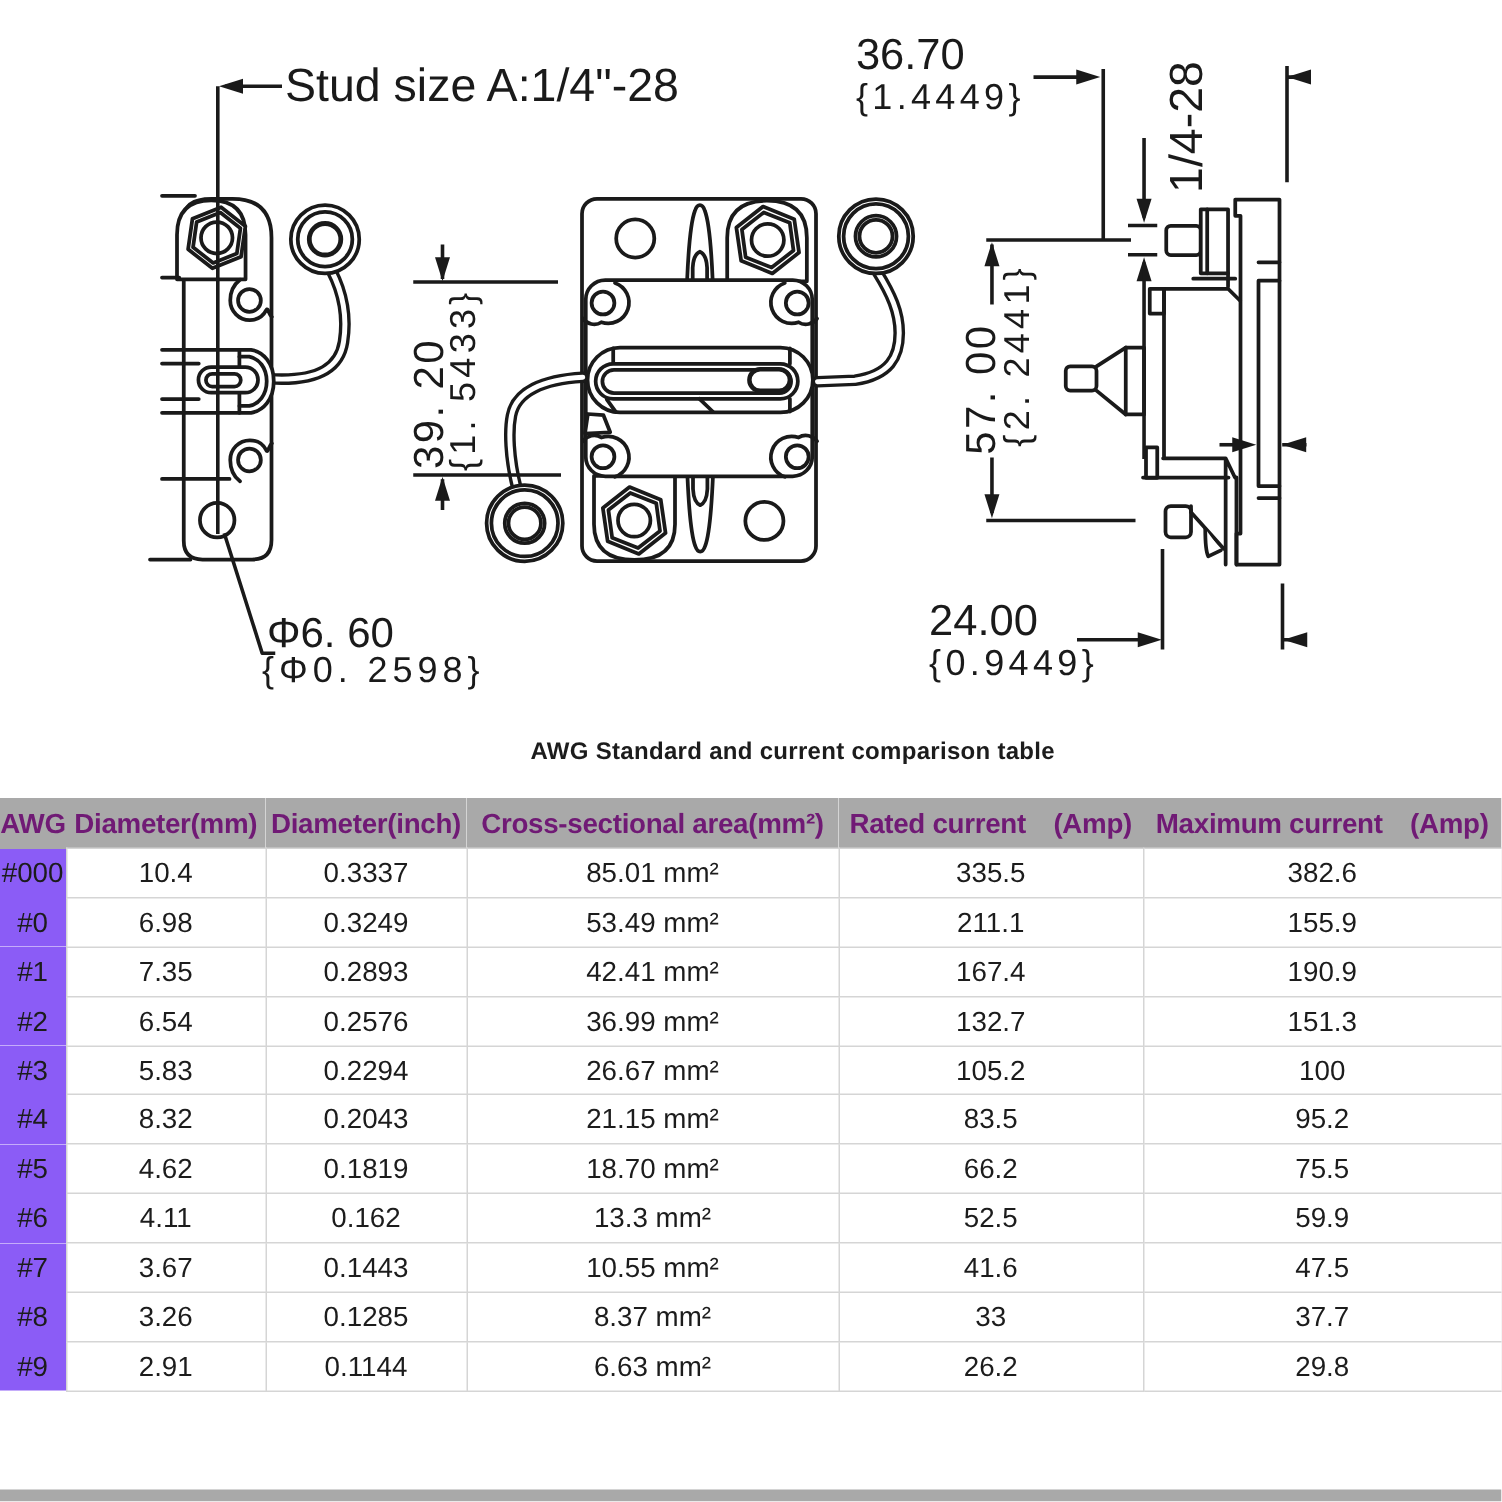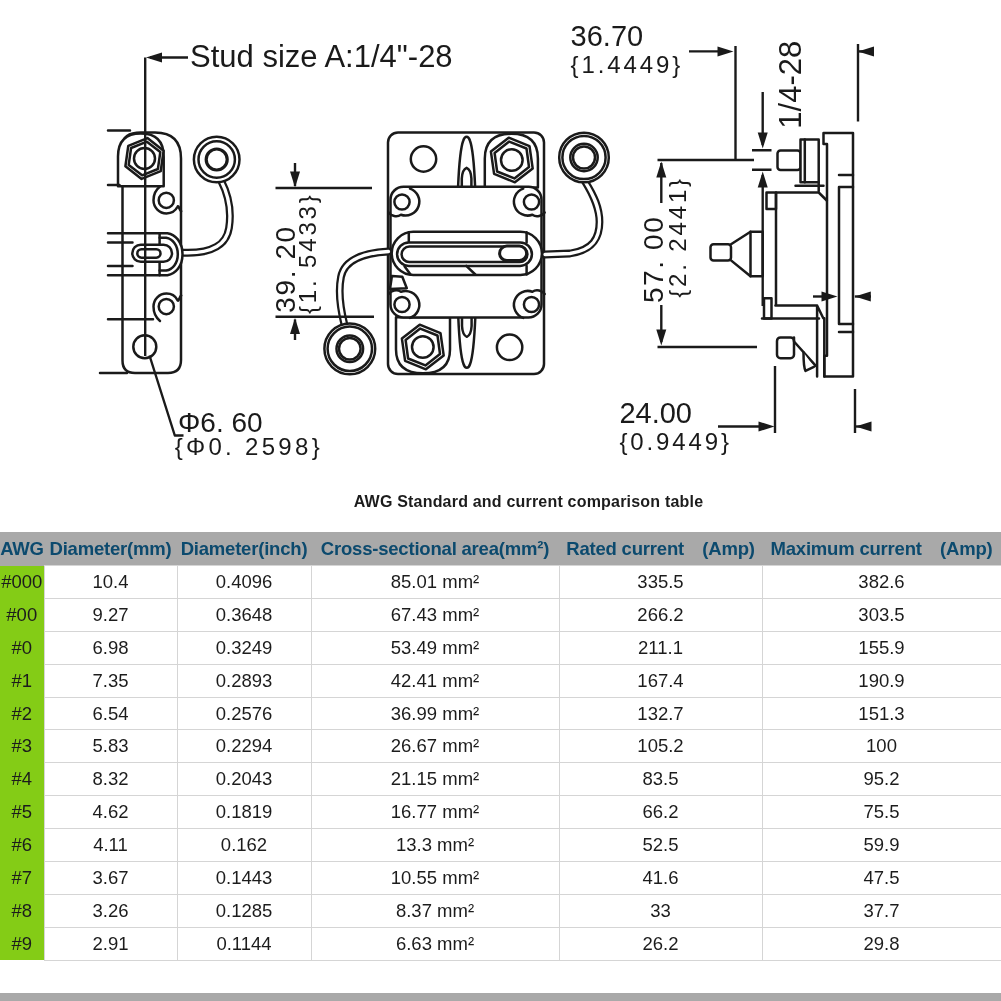--- a/index.html
+++ b/index.html
@@ -1,21 +1,21 @@
 <!DOCTYPE html>
 <html><head><meta charset="utf-8">
 <style>
 html,body{margin:0;padding:0;background:#fff;}
 body{width:1001px;height:1001px;position:relative;font-family:"Liberation Sans",sans-serif;overflow:hidden;}
 #title{position:absolute;left:0;top:493px;width:1001px;text-align:center;font-size:16px;font-weight:bold;color:#1c1c1c;letter-spacing:0.2px;padding-left:28px;}
 #tbl{position:absolute;left:0;top:532px;border-collapse:collapse;table-layout:fixed;width:1001px;}
 #tbl td,#tbl th{padding:0;text-align:center;vertical-align:middle;overflow:hidden;white-space:nowrap;}
-#tbl th{background:#a9a9a9;font-size:18.5px;letter-spacing:-0.2px;font-weight:bold;color:#0c4a6e;height:33px;}
+#tbl th{background:#a9a9a9;font-size:18.5px;letter-spacing:-0.2px;font-weight:bold;color:#701a75;height:33px;}
 #tbl td{background:#fff;border:1px solid #d5d5d5;font-size:18.5px;color:#1c1c1c;height:31.9px;}
-#tbl td.g{background:#84cc16;border:none;}
+#tbl td.g{background:#8b5cf6;border:none;}
 #strip{position:absolute;left:0;top:993px;width:1001px;height:8px;background:#a9a9a9;}
 </style></head>
 <body>
 <svg id="draw" width="1001" height="480" viewBox="0 0 1001 480" style="position:absolute;left:0;top:0">
 <style>.s{fill:none;stroke:#1a1a1a;stroke-width:2.5;stroke-linecap:round;stroke-linejoin:round}.s .w{fill:#fff}.t{fill:none;stroke:#1a1a1a;stroke-width:2.4;stroke-linecap:butt}.w{fill:#fff}.wb{stroke:#1a1a1a;stroke-width:7.8;fill:none}.ww{stroke:#fff;stroke-width:3.3;fill:none}.f{fill:#1a1a1a;stroke:none}.tx{fill:#1a1a1a;stroke:none;font-family:"Liberation Sans",sans-serif}</style>
 <g class="s">
 <path class="wb" d="M221 180.5 C229 196 231.5 212 229 228 C226.5 244 214 254.5 180 252.5"></path>
 <path class="ww" d="M221 180.5 C229 196 231.5 212 229 228 C226.5 244 214 254.5 180 252.5"></path>
 <path class="w" d="M141 132.5 H155 Q181 132.5 181 158.5 V360 Q181 373 168 373 H135 Q122.5 373 122.5 360.5 V146 Q122.5 132.5 141 132.5 Z"></path>
 <path class="w" d="M118 186.2 V156.5 Q118 133.5 140.8 133.5 Q163.7 133.5 163.7 156.5 V186.2 Z"></path>
@@ -162,32 +162,24 @@
         <th>AWG</th>
         <th>Diameter(mm)</th>
         <th>Diameter(inch)</th>
         <th>Cross-sectional area(mm²)</th>
         <th>Rated current　(Amp)</th>
         <th>Maximum current　(Amp)</th>
       </tr>
 <tr>
         <td class="g">#000</td>
         <td>10.4</td>
-        <td>0.4096</td>
+        <td>0.3337</td>
         <td>85.01 mm²</td>
         <td>335.5</td>
         <td>382.6</td>
-      </tr>
-<tr>
-        <td class="g">#00</td>
-        <td>9.27</td>
-        <td>0.3648</td>
-        <td>67.43 mm²</td>
-        <td>266.2</td>
-        <td>303.5</td>
       </tr>
 <tr>
         <td class="g">#0</td>
         <td>6.98</td>
         <td>0.3249</td>
         <td>53.49 mm²</td>
         <td>211.1</td>
         <td>155.9</td>
       </tr>
 <tr>
@@ -219,21 +211,21 @@
         <td>8.32</td>
         <td>0.2043</td>
         <td>21.15 mm²</td>
         <td>83.5</td>
         <td>95.2</td>
       </tr>
 <tr>
         <td class="g">#5</td>
         <td>4.62</td>
         <td>0.1819</td>
-        <td>16.77 mm²</td>
+        <td>18.70 mm²</td>
         <td>66.2</td>
         <td>75.5</td>
       </tr>
 <tr>
         <td class="g">#6</td>
         <td>4.11</td>
         <td>0.162</td>
         <td>13.3 mm²</td>
         <td>52.5</td>
         <td>59.9</td>

